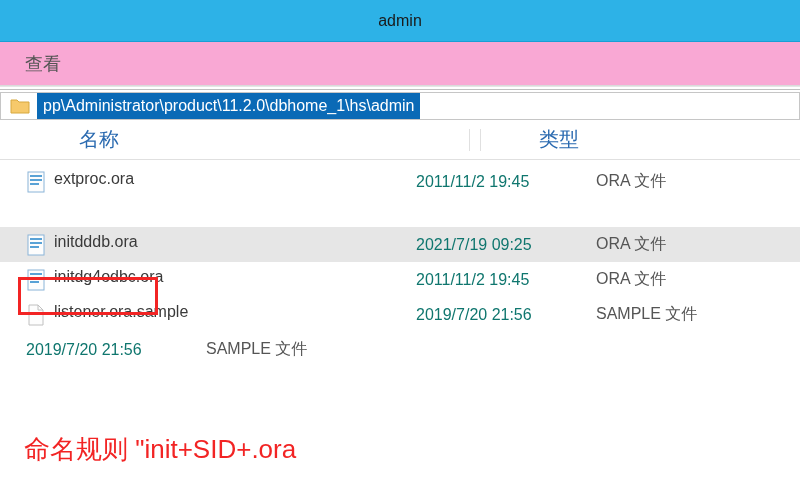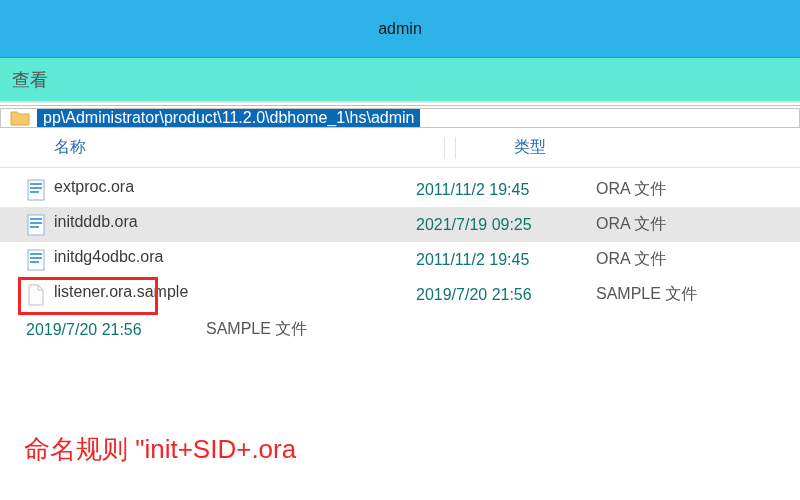--- a/index.html
+++ b/index.html
@@ -8,48 +8,48 @@
     font-size: 15px;
     color: #444;
     background: #fff;
     width: 800px;
     height: 500px;
     overflow: hidden;
   }
   .titlebar {
     background: #2db2e7;
     border-bottom: 1px solid #1a9fd4;
-    height: 58px;
+    height: 42px;
     display: flex;
     align-items: center;
     justify-content: center;
     color: #1a1a1a;
     font-size: 16px;
   }
   .menubar {
-    background: #5eead4;
+    background: #f9a8d4;
     border-bottom: 1px solid #d9d9d9;
     height: 44px;
     display: flex;
     align-items: center;
-    padding: 0 12px;
+    padding: 0 25px;
     font-size: 18px;
     color: #555;
   }
   .sep {
     height: 4px;
     background: #fff;
     border-top: 1px solid #e5e5e5;
     border-bottom: 1px solid #c0c0c0;
   }
   .addressbar {
     background: #fff;
     border: 1px solid #c6c6c6;
     margin: 2px 0 0 0;
-    height: 20px;
+    height: 28px;
     display: flex;
     align-items: center;
     padding: 0 8px;
     overflow: hidden;
   }
   .addressbar .folder-icon {
     width: 22px; height: 22px;
     margin-right: 6px;
     flex: 0 0 auto;
     display: inline-flex;
@@ -63,22 +63,22 @@
     font-size: 16px;
     white-space: nowrap;
     font-family: "Segoe UI", Arial, sans-serif;
   }
   .list-header {
     display: flex;
     align-items: center;
     height: 40px;
     border-bottom: 1px solid #e0e0e0;
     color: #2a6ab0;
-    font-size: 16px;
-    padding-left: 54px;
+    font-size: 20px;
+    padding-left: 79px;
   }
   .col-name { flex: 0 0 390px; }
   .col-date { flex: 0 0 180px; }
   .col-type { flex: 1 1 auto; margin-left: 48px; }
   .header-sep {
     width: 1px;
     height: 22px;
     background: #e0e0e0;
     margin-right: 10px;
   }
@@ -89,20 +89,21 @@
     display: flex;
     align-items: center;
     height: 35px;
     padding-left: 26px;
     font-size: 16px;
     color: #3a3a3a;
     white-space: nowrap;
   }
   .row.selected {
     background: #e6e6e6;
+    margin-top: 28px;
   }
   .file-icon {
     width: 20px; height: 24px;
     flex: 0 0 auto;
     margin-right: 8px;
     display: inline-flex;
     align-items: center;
     justify-content: center;
   }
   .row .cell-name { flex: 0 0 390px; display: flex; align-items: flex-start; }

